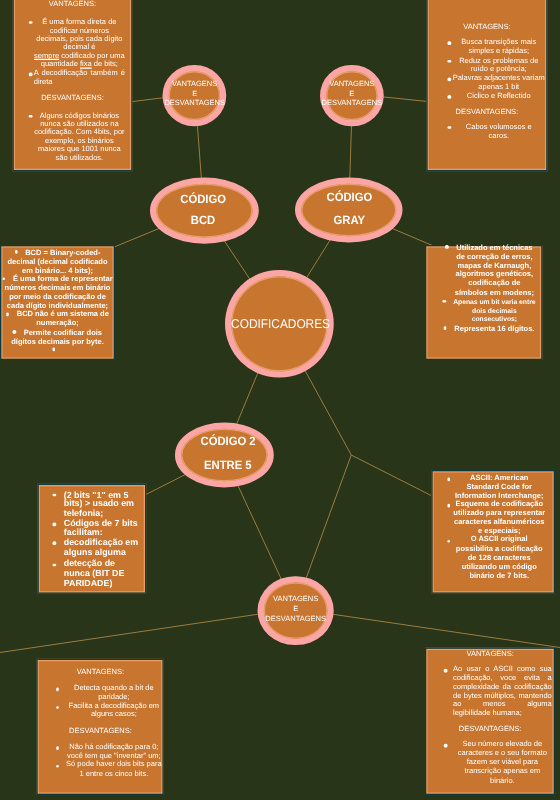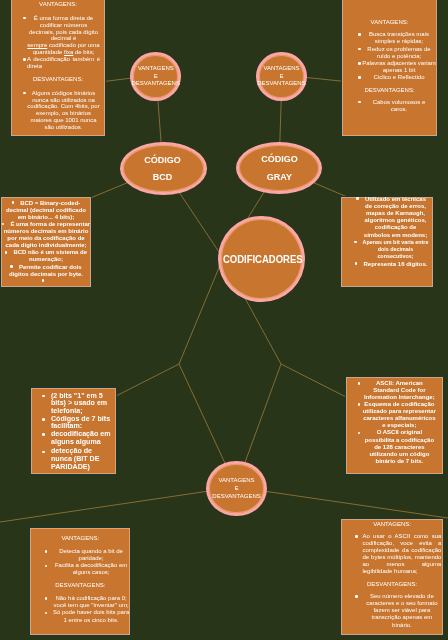--- a/index.html
+++ b/index.html
@@ -28,33 +28,33 @@
   .box .gap.g3{height:5.6px;}
   .box .gap.g4{height:5.3px;}
   .box.just li{text-align:justify;text-align-last:center;}
   .box.ctr li{text-align:center;}
   .box li.c{text-align:center;}
   .box li.j{text-align:justify;text-align-last:left;}
   .box li.l{text-align:left;}
   .box li::marker{font-size:0.9em;}
   .box.bold{font-weight:bold;}
 
-  .node{position:absolute;background:#c8752f;border:3px solid #fca5a5;
+  .node{position:absolute;background:#c8752f;border:5px solid #fca5a5;
         box-shadow:inset 0 0 0 1px #e5a068;
         border-radius:50%;display:flex;flex-direction:column;
         align-items:center;justify-content:center;
         color:#fff;text-align:center;box-sizing:border-box;z-index:3;}
   .node span{display:block;}
   .node.small{font-size:6px;line-height:7.55px;}
   .node.big{font-size:9.6px;font-weight:bold;line-height:17.9px;}
   .node.big span{transform:scaleX(0.938);}
   .node.mid{font-size:9.6px;font-weight:bold;line-height:18.7px;}
   .node.mid span{transform:scaleX(0.94);}
   .node.mid.wide span{transform:scaleX(0.984);}
-  .node.ctr{font-size:10.2px;font-weight:bold;line-height:10.2px;margin-left:38px;}
+  .node.ctr{font-size:10.2px;font-weight:normal;line-height:10.2px;}
   .node.ctr span{transform:scaleX(0.932);}
 </style>
 </head>
 <body>
 
 <div id="stage">
 
   <svg id="links" viewBox="0 0 448 640">
     <g stroke="#9d7b3f" stroke-width="0.8" fill="none">
       <line x1="223" y1="258" x2="163" y2="168"></line>
@@ -193,20 +193,24 @@
 
   <div class="node big" style="left:235.5px;top:141.9px;width:86.4px;height:52.5px;padding-left:1px;">
     <span>CÓDIGO</span>
     <span>GRAY</span>
   </div>
 
   <div class="node ctr" style="left:180.3px;top:215.8px;width:86.7px;height:86.5px;padding-left:2.5px;padding-top:2px;">
     <span>CODIFICADORES</span>
   </div>
 
+  <div class="node mid" style="left:140px;top:338.4px;width:79px;height:51.4px;padding-left:5px;">
+    <span>CÓDIGO 2</span>
+    <span>ENTRE 5</span>
+  </div>
 
 
   <div class="node small" style="left:206.4px;top:461.1px;width:60.3px;height:55.3px;">
     <span>VANTAGENS</span>
     <span>E</span>
     <span>DESVANTAGENS</span>
   </div>
 
 </div>
 

